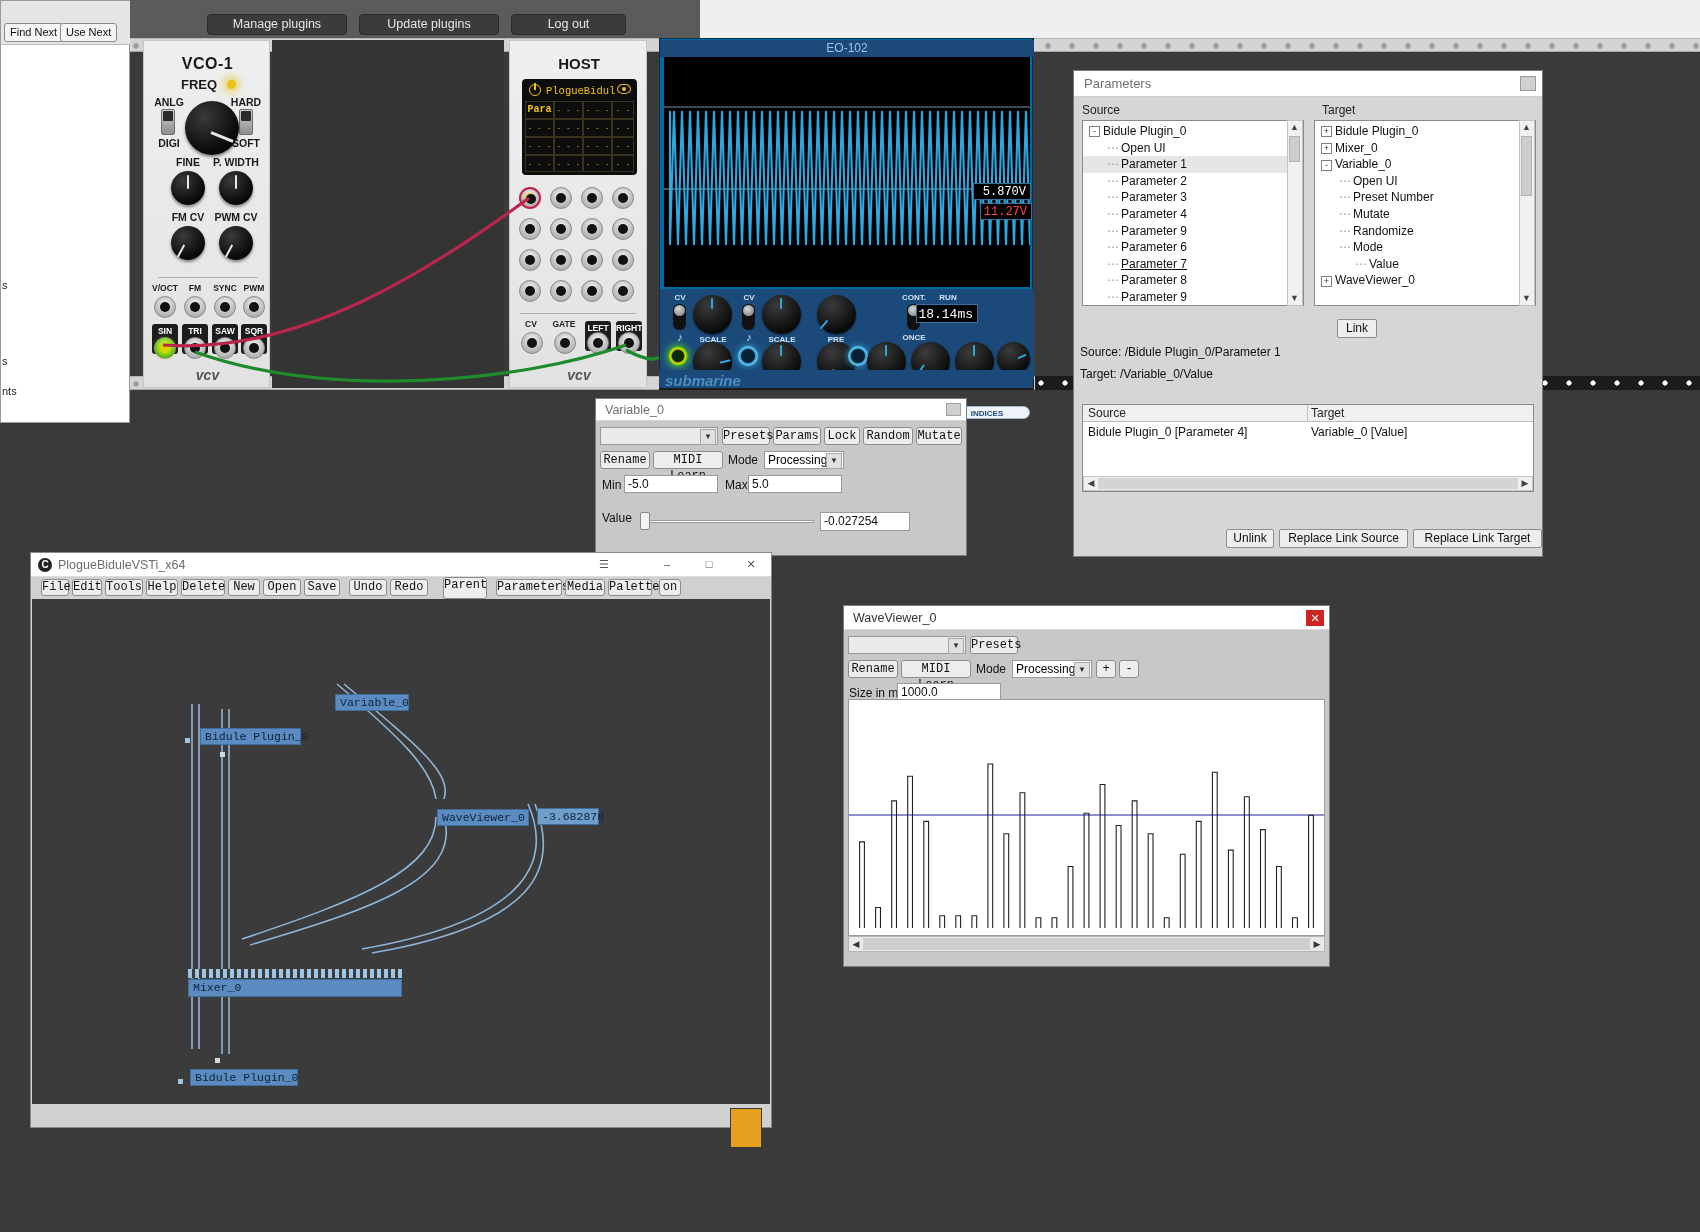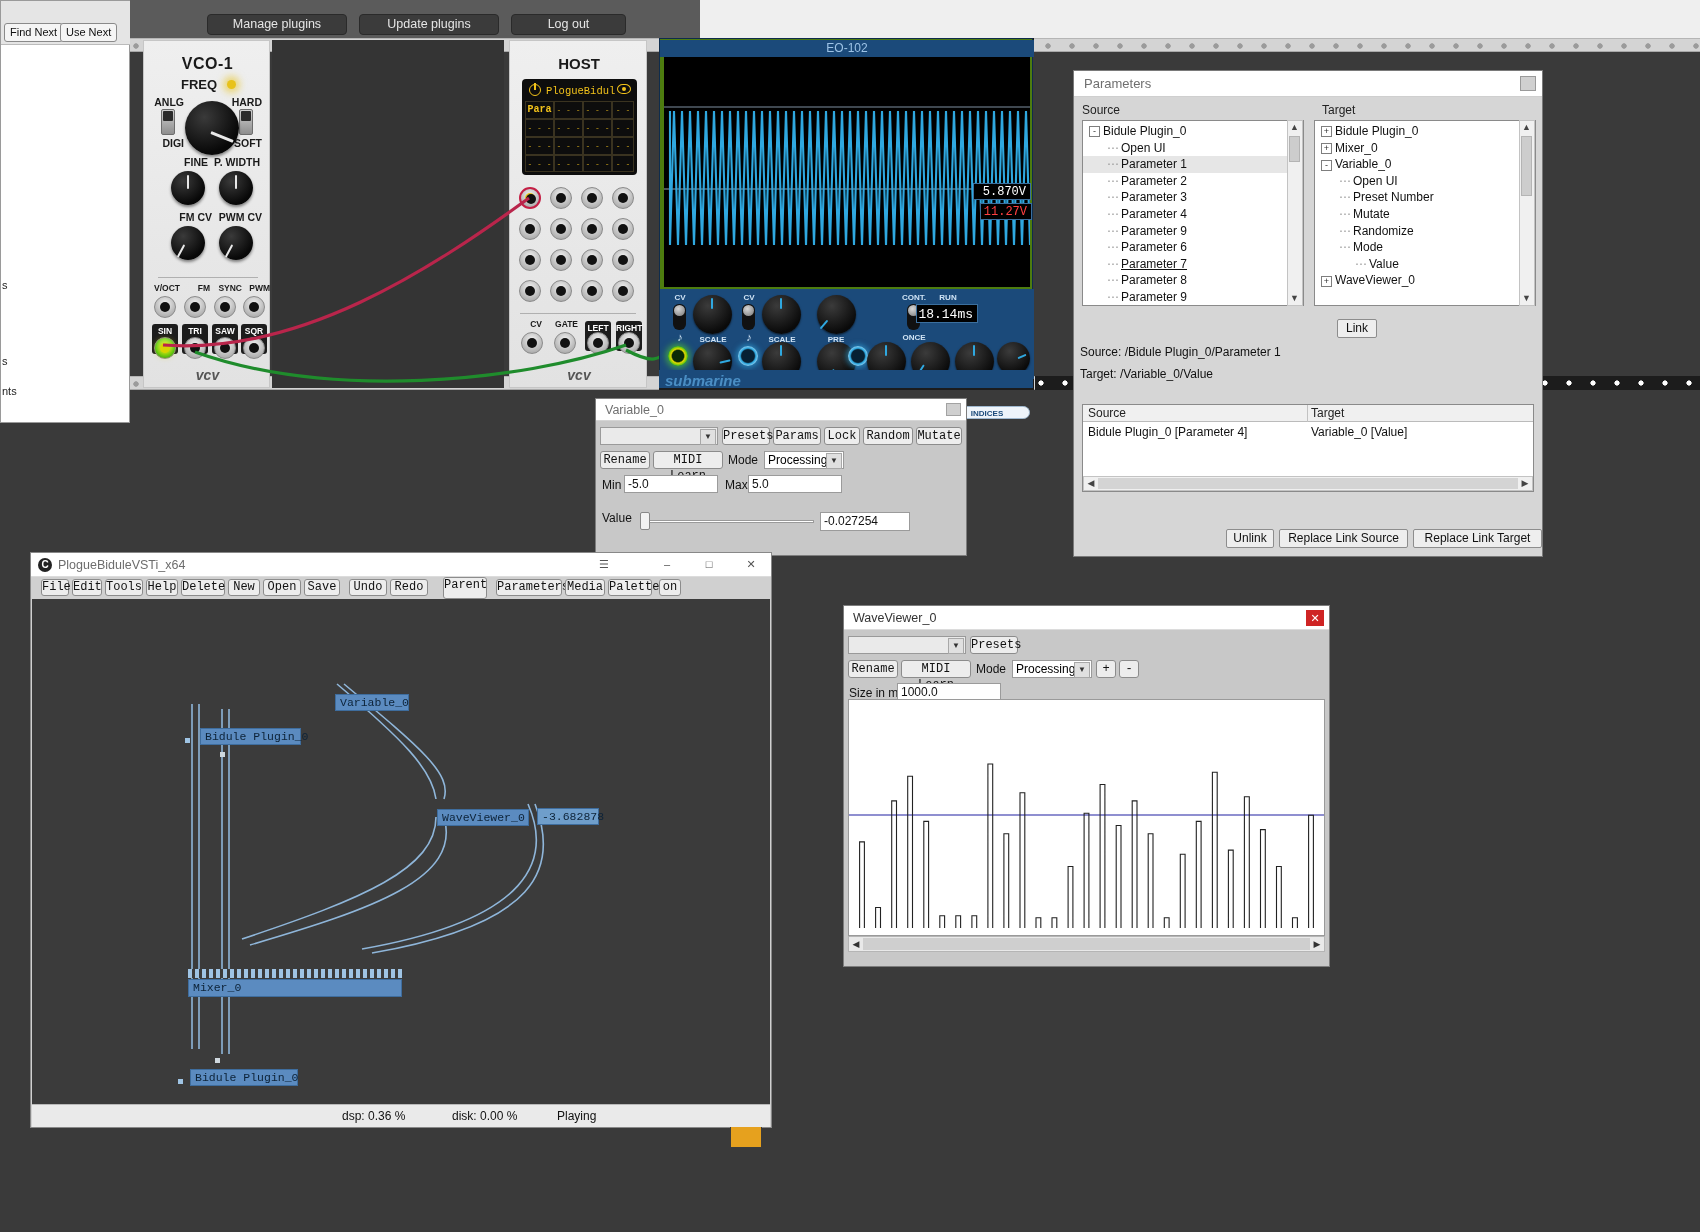--- a/index.html
+++ b/index.html
@@ -44,21 +44,21 @@
   #rail-bottom { top:338px; }
 
   
   #vco1 { left:143px; top:40px; width:127px; height:348px;
     background:linear-gradient(180deg,#efefef,#e2e2e2); border:1px solid #c6c6c6; }
   #vco1-title { left:0; top:14px; width:127px; text-align:center; font-weight:bold; font-size:16px; letter-spacing:.5px; color:#1a1a1a; }
   #vco1-freq { left:0; top:36px; width:110px; text-align:center; font-weight:bold; font-size:13px; color:#1a1a1a; }
   .knob { position:absolute; border-radius:50%; background:radial-gradient(circle at 36% 30%, #3a3a3a, #080808 70%);
      box-shadow:0 2px 3px rgba(0,0,0,.45); }
   .knob .pointer { position:absolute; background:#e8e8e8; border-radius:1px; }
-  .knob-label { position:absolute; font-size:10.5px; font-weight:bold; color:#1a1a1a; text-align:right; }
+  .knob-label { position:absolute; font-size:10.5px; font-weight:bold; color:#1a1a1a; text-align:center; }
   .switch { position:absolute; width:14px; height:26px; background:linear-gradient(180deg,#cfcfcf,#8e8e8e);
      border:1px solid #6d6d6d; border-radius:2px; }
   .switch:after { content:''; position:absolute; left:1px; top:1px; width:10px; height:10px; background:#2a2a2a; border-radius:1px;}
   .jack { position:absolute; width:22px; height:22px; border-radius:50%;
      background:radial-gradient(circle at 50% 35%, #f4f4f4, #bdbdbd 60%, #9a9a9a);
      border:1px solid #8b8b8b; }
   .jack:after { content:''; position:absolute; left:5px; top:5px; width:10px; height:10px; border-radius:50%; background:#111; }
   .jack.lit { background:radial-gradient(circle at 50% 35%, #b6ff8a, #39c217 60%, #1f8c0c); }
   .jack.lit:after { background:#d9d400; box-shadow:0 0 6px 3px rgba(230,220,0,.8); }
   .jack-out { position:absolute; width:26px; height:30px; background:#1c1c1c; border-radius:3px; }
@@ -78,21 +78,21 @@
   #host-power { position:absolute; left:7px; top:5px; width:12px; height:12px; border:1.6px solid #f2c21a; border-radius:50%; }
   #host-power:after { content:''; position:absolute; left:4.2px; top:-2px; width:1.6px; height:7px; background:#f2c21a; }
   #host-eye { position:absolute; right:6px; top:5px; width:14px; height:10px; border:1.4px solid #f2c21a; border-radius:50% / 60%; }
   #host-eye:after { content:''; position:absolute; left:4px; top:2.2px; width:4px; height:4px; border-radius:50%; background:#f2c21a; }
   .host-cell { position:absolute; border:1px solid #3a3320; color:#cfa71a; font-size:8px;
      font-family:"Liberation Mono", monospace; text-align:center; line-height:16px; overflow:hidden; }
   .host-cell.hl { color:#f2c21a; font-weight:bold; font-size:10px; }
   #vev2 { position:absolute; left:0; bottom:4px; width:138px; text-align:center; font-weight:bold; font-size:14px; color:#555; font-style:italic; }
 
   
-  #eo102 { left:659px; top:38px; width:374px; height:340px; background:#4d7c0f; border:1px solid #0e2c4c; }
+  #eo102 { left:659px; top:38px; width:374px; height:340px; background:#0369a1; border:1px solid #0e2c4c; }
   #eo102-title { left:0; top:1px; width:374px; height:17px; text-align:center; color:#9dc3e6;
      font-size:12px; line-height:17px; background:#1b4a7a; }
   #eo102-screen { left:4px; top:18px; width:366px; height:230px; background:#000; }
   #eo102-ctrl { left:0; top:250px; width:374px; height:90px; background:#1b4a7a; }
   .sknob { position:absolute; border-radius:50%;
      background:radial-gradient(circle at 38% 28%, #3b3b3b, #0a0a0a 72%);
      box-shadow:0 1px 2px rgba(0,0,0,.6); }
   .sknob .tick { position:absolute; width:2px; background:#2fa8e0; border-radius:1px; }
   .slabel { position:absolute; font-size:8px; color:#cfe3f5; font-weight:bold; text-align:center; }
   .toggle { position:absolute; width:13px; height:26px; background:#111; border-radius:6px; }
@@ -642,25 +642,20 @@
 
     <div class="node" style="left:158px; top:470px; width:108px;">
       <span>Bidule Plugin_0</span>
     </div>
     <div class="node-port" style="left:146px; top:480px;"></div>
     <div class="node-port" style="left:183px; top:459px; background:#cfd8de;"></div>
 
     <div id="orange-sq"></div>
   </div>
 
-  <div class="abs" id="bidule-status">
-    <div class="status-text" style="left:310px;">dsp:  0.36 %</div>
-    <div class="status-text" style="left:420px;">disk:  0.00 %</div>
-    <div class="status-text" style="left:525px;">Playing</div>
-  </div>
 </div>
 
 <div class="abs" id="wv">
   <div class="abs" id="wv-titlebar">
     <div id="wv-title">WaveViewer_0</div>
     <div id="wv-close">✕</div>
   </div>
 
   <div class="combo" style="left:4px; top:30px; width:118px; height:18px;">
     <span style="position:absolute; left:3px; top:1px; font-size:11px;"></span>

